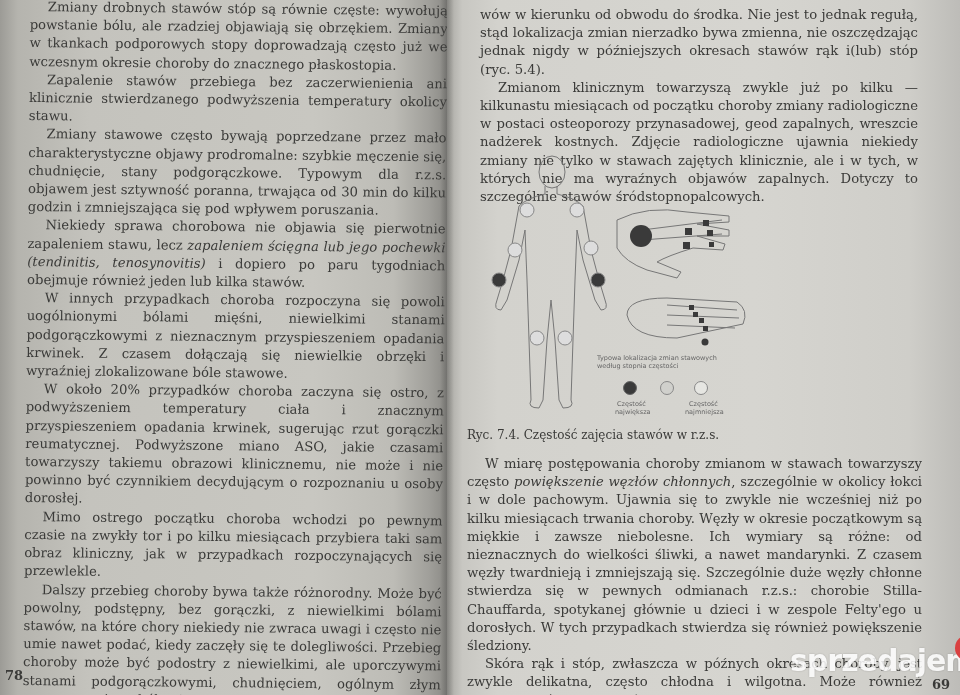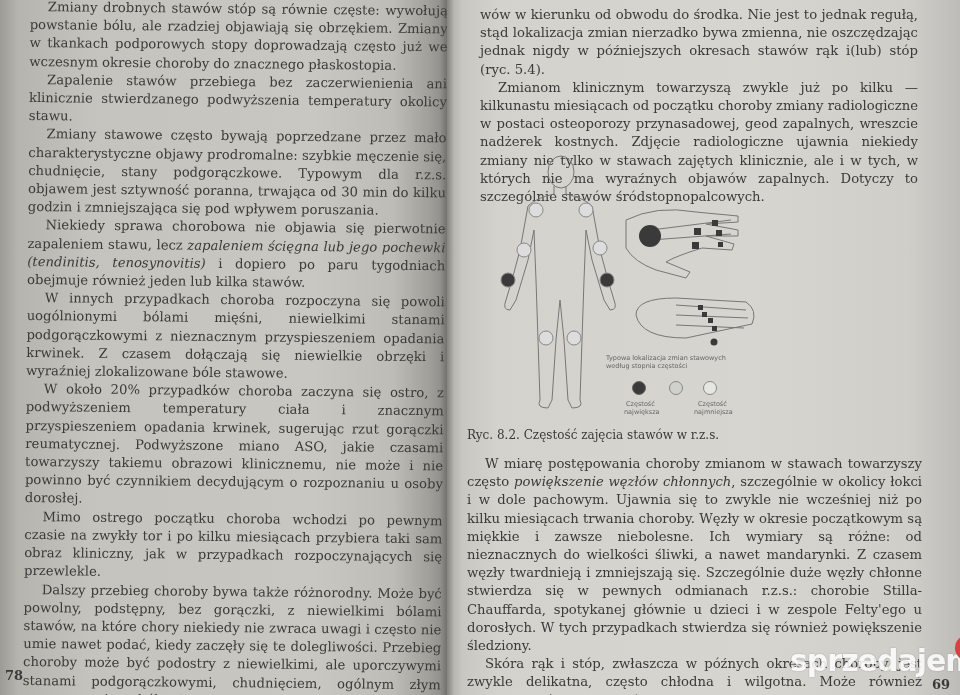--- a/index.html
+++ b/index.html
@@ -12,21 +12,21 @@
   .text-block{position:absolute;font-size:13.2px;line-height:18.2px;color:#3a3a38;text-align:justify;}
   .left-text{left:30px;top:-2px;width:418px;transform:rotate(0.6deg);transform-origin:left top;}
   .right-text-top{left:33px;top:6px;width:438px;}
   .right-text-bottom{left:20px;top:455px;width:455px;}
   .para{margin:0;text-indent:18px;}
   .para.cont{text-indent:0;}
   .em{font-style:italic;}
   .page-number{position:absolute;font-size:13px;font-weight:bold;color:#3a3a38;}
   .pn-left{left:5px;top:668px;}
   .pn-right{left:485px;top:677px;}
-  .figure{position:absolute;left:29px;top:150px;width:320px;height:270px;}
+  .figure{position:absolute;left:20px;top:150px;width:320px;height:270px;}
   .caption{position:absolute;left:20px;top:428px;font-size:12px;color:#3a3a38;}
   .legend-text{font-family:"DejaVu Sans","Liberation Sans",sans-serif;font-size:6.5px;fill:#666;}
   .watermark{position:absolute;left:790px;top:643px;display:flex;align-items:center;}
   .wm-text{font-family:"DejaVu Sans","Liberation Sans",sans-serif;font-size:30px;font-weight:bold;color:#ffffff;letter-spacing:-1px;opacity:0.85;text-shadow:0 0 2px rgba(0,0,0,0.25);}
   .wm-badge{position:absolute;left:133px;top:-8px;width:26px;height:26px;border-radius:50%;background:#d94040;color:#fff;font-family:"DejaVu Sans","Liberation Sans",sans-serif;font-size:12px;font-weight:bold;display:flex;align-items:center;justify-content:center;margin-left:32px;}
 </style>
 </head>
 <body>
 
 <div class="spread">
@@ -100,21 +100,21 @@
         </text>
 
         <circle cx="163" cy="238" r="6.5" fill="#3a3a3a" stroke="#666"></circle>
         <circle cx="200" cy="238" r="6.5" fill="#d0d0cc" stroke="#888"></circle>
         <circle cx="234" cy="238" r="6.5" fill="#e6e6e2" stroke="#888"></circle>
         <text class="legend-text" x="150" y="256"><tspan x="150" dy="0">Częstość</tspan><tspan x="148" dy="8">największa</tspan></text>
         <text class="legend-text" x="222" y="256"><tspan x="222" dy="0">Częstość</tspan><tspan x="218" dy="8">najmniejsza</tspan></text>
       </svg>
     </div>
 
-    <div class="caption">Ryc. 8.2. Częstość zajęcia stawów w r.z.s.</div>
+    <div class="caption">Ryc. 7.4. Częstość zajęcia stawów w r.z.s.</div>
 
     <div class="text-block right-text-bottom">
       <p class="para"><span>W miarę postępowania choroby zmianom w stawach towarzyszy często </span><span class="em">powiększenie węzłów chłonnych</span><span>, szczególnie w okolicy łokci i w dole pachowym. Ujawnia się to zwykle nie wcześniej niż po kilku miesiącach trwania choroby. Węzły w okresie początkowym są miękkie i zawsze niebolesne. Ich wymiary są różne: od nieznacznych do wielkości śliwki, a nawet mandarynki. Z czasem węzły twardnieją i zmniejszają się. Szczególnie duże węzły chłonne stwierdza się w pewnych odmianach r.z.s.: chorobie Stilla-Chauffarda, spotykanej głównie u dzieci i w zespole Felty'ego u dorosłych. W tych przypadkach stwierdza się również powiększenie śledziony.</span></p>
       <p class="para">Skóra rąk i stóp, zwłaszcza w późnych okresach choroby, jest zwykle delikatna, często chłodna i wilgotna. Może również przypominać zmiany skóry w sklerodermie (rozdz. 13, str. 161). Niekiedy stwierdza się żywe jednolite lub plamiste zaczerwienienie skóry kłębu i kłębika...</p>
     </div>
 
     <div class="page-number pn-right">69</div>
   </div>
 
   <div class="gutter"></div>

